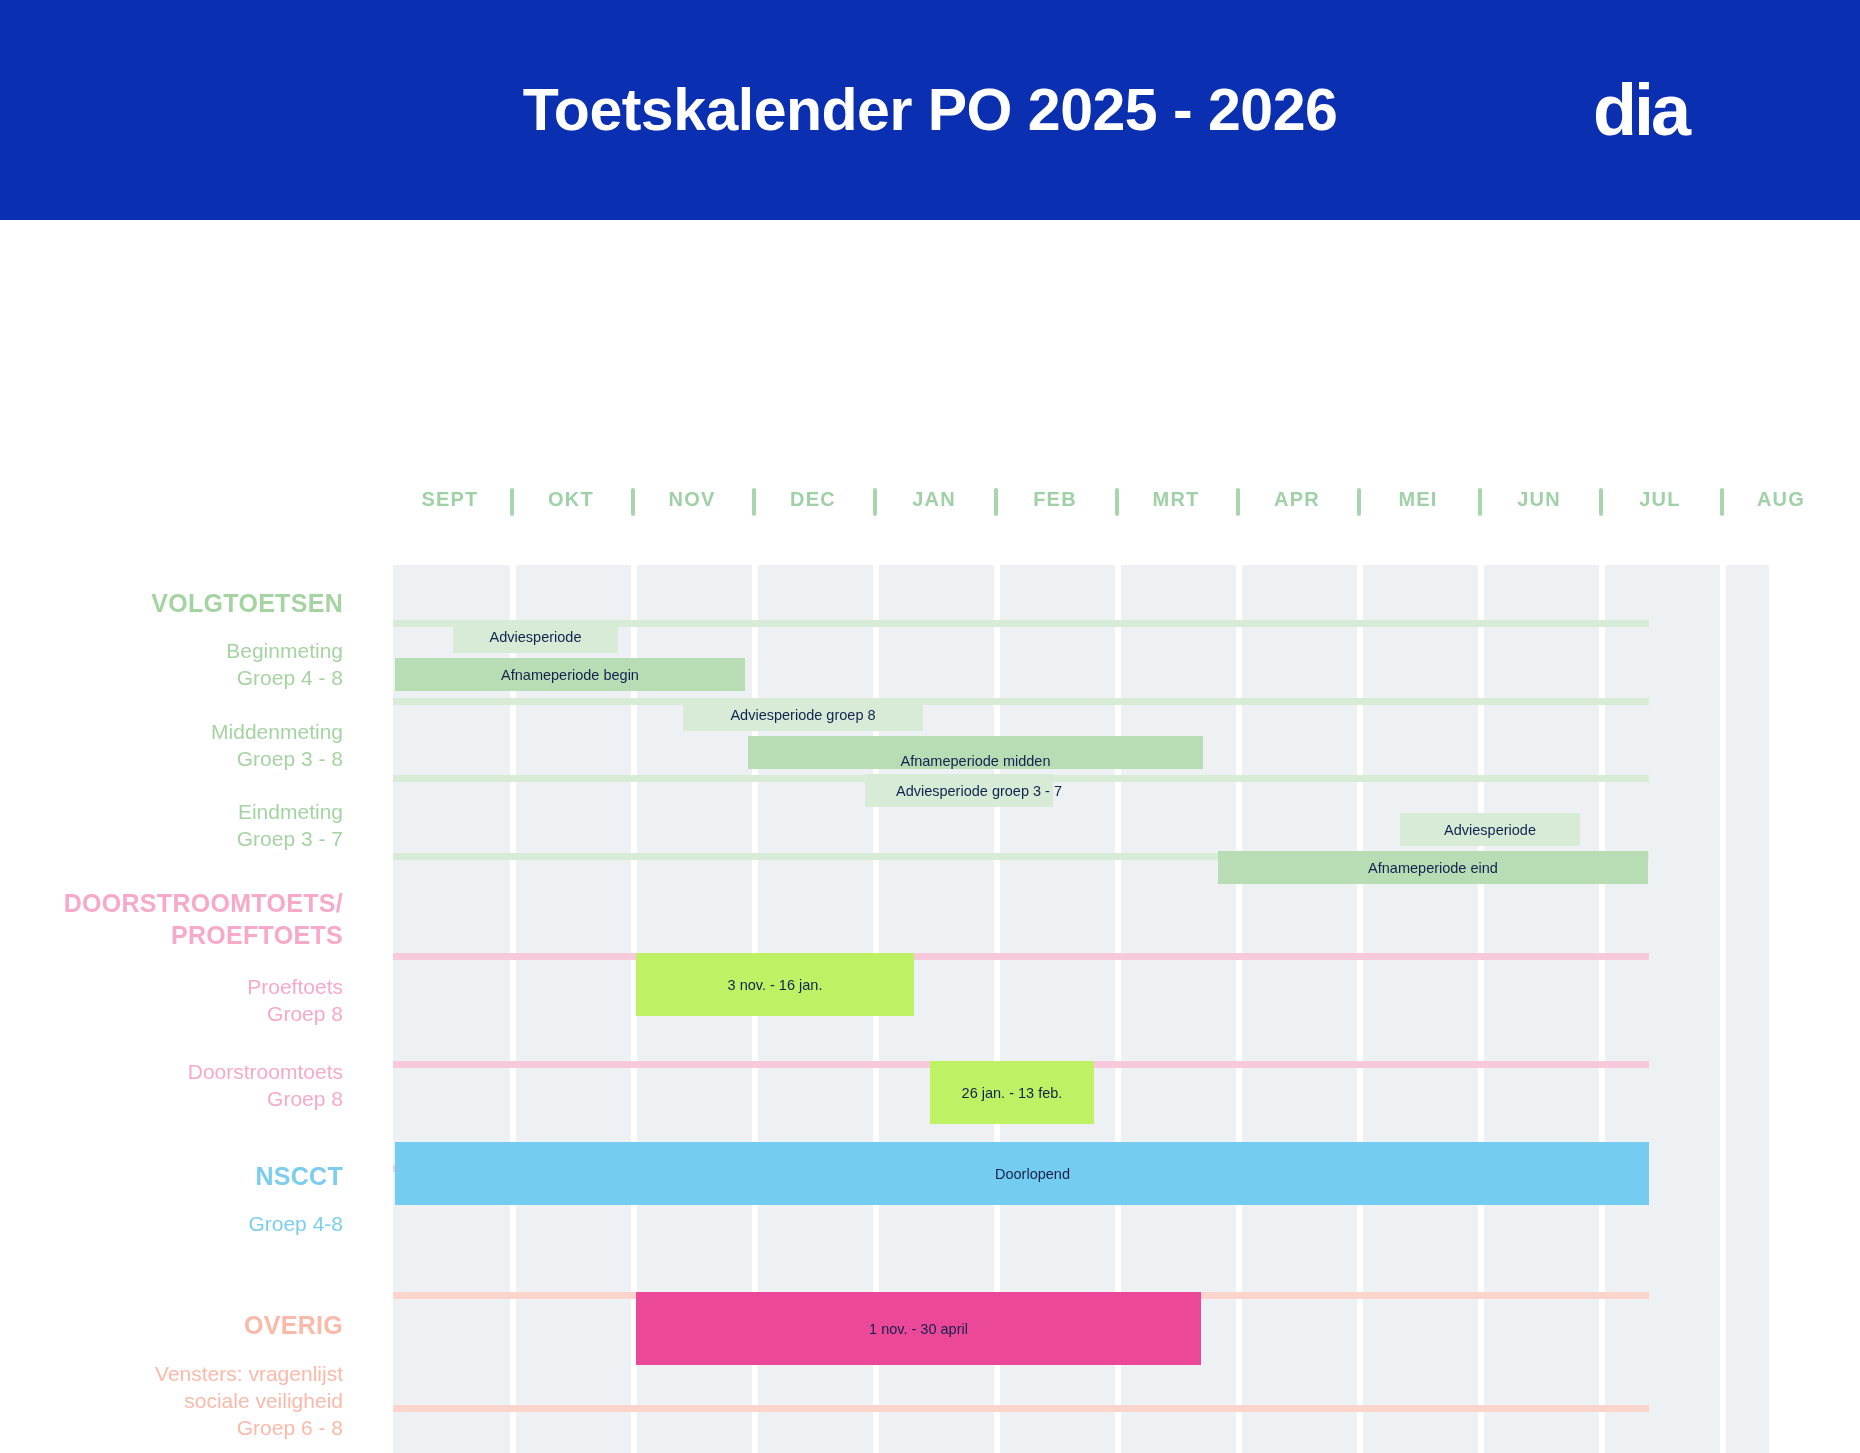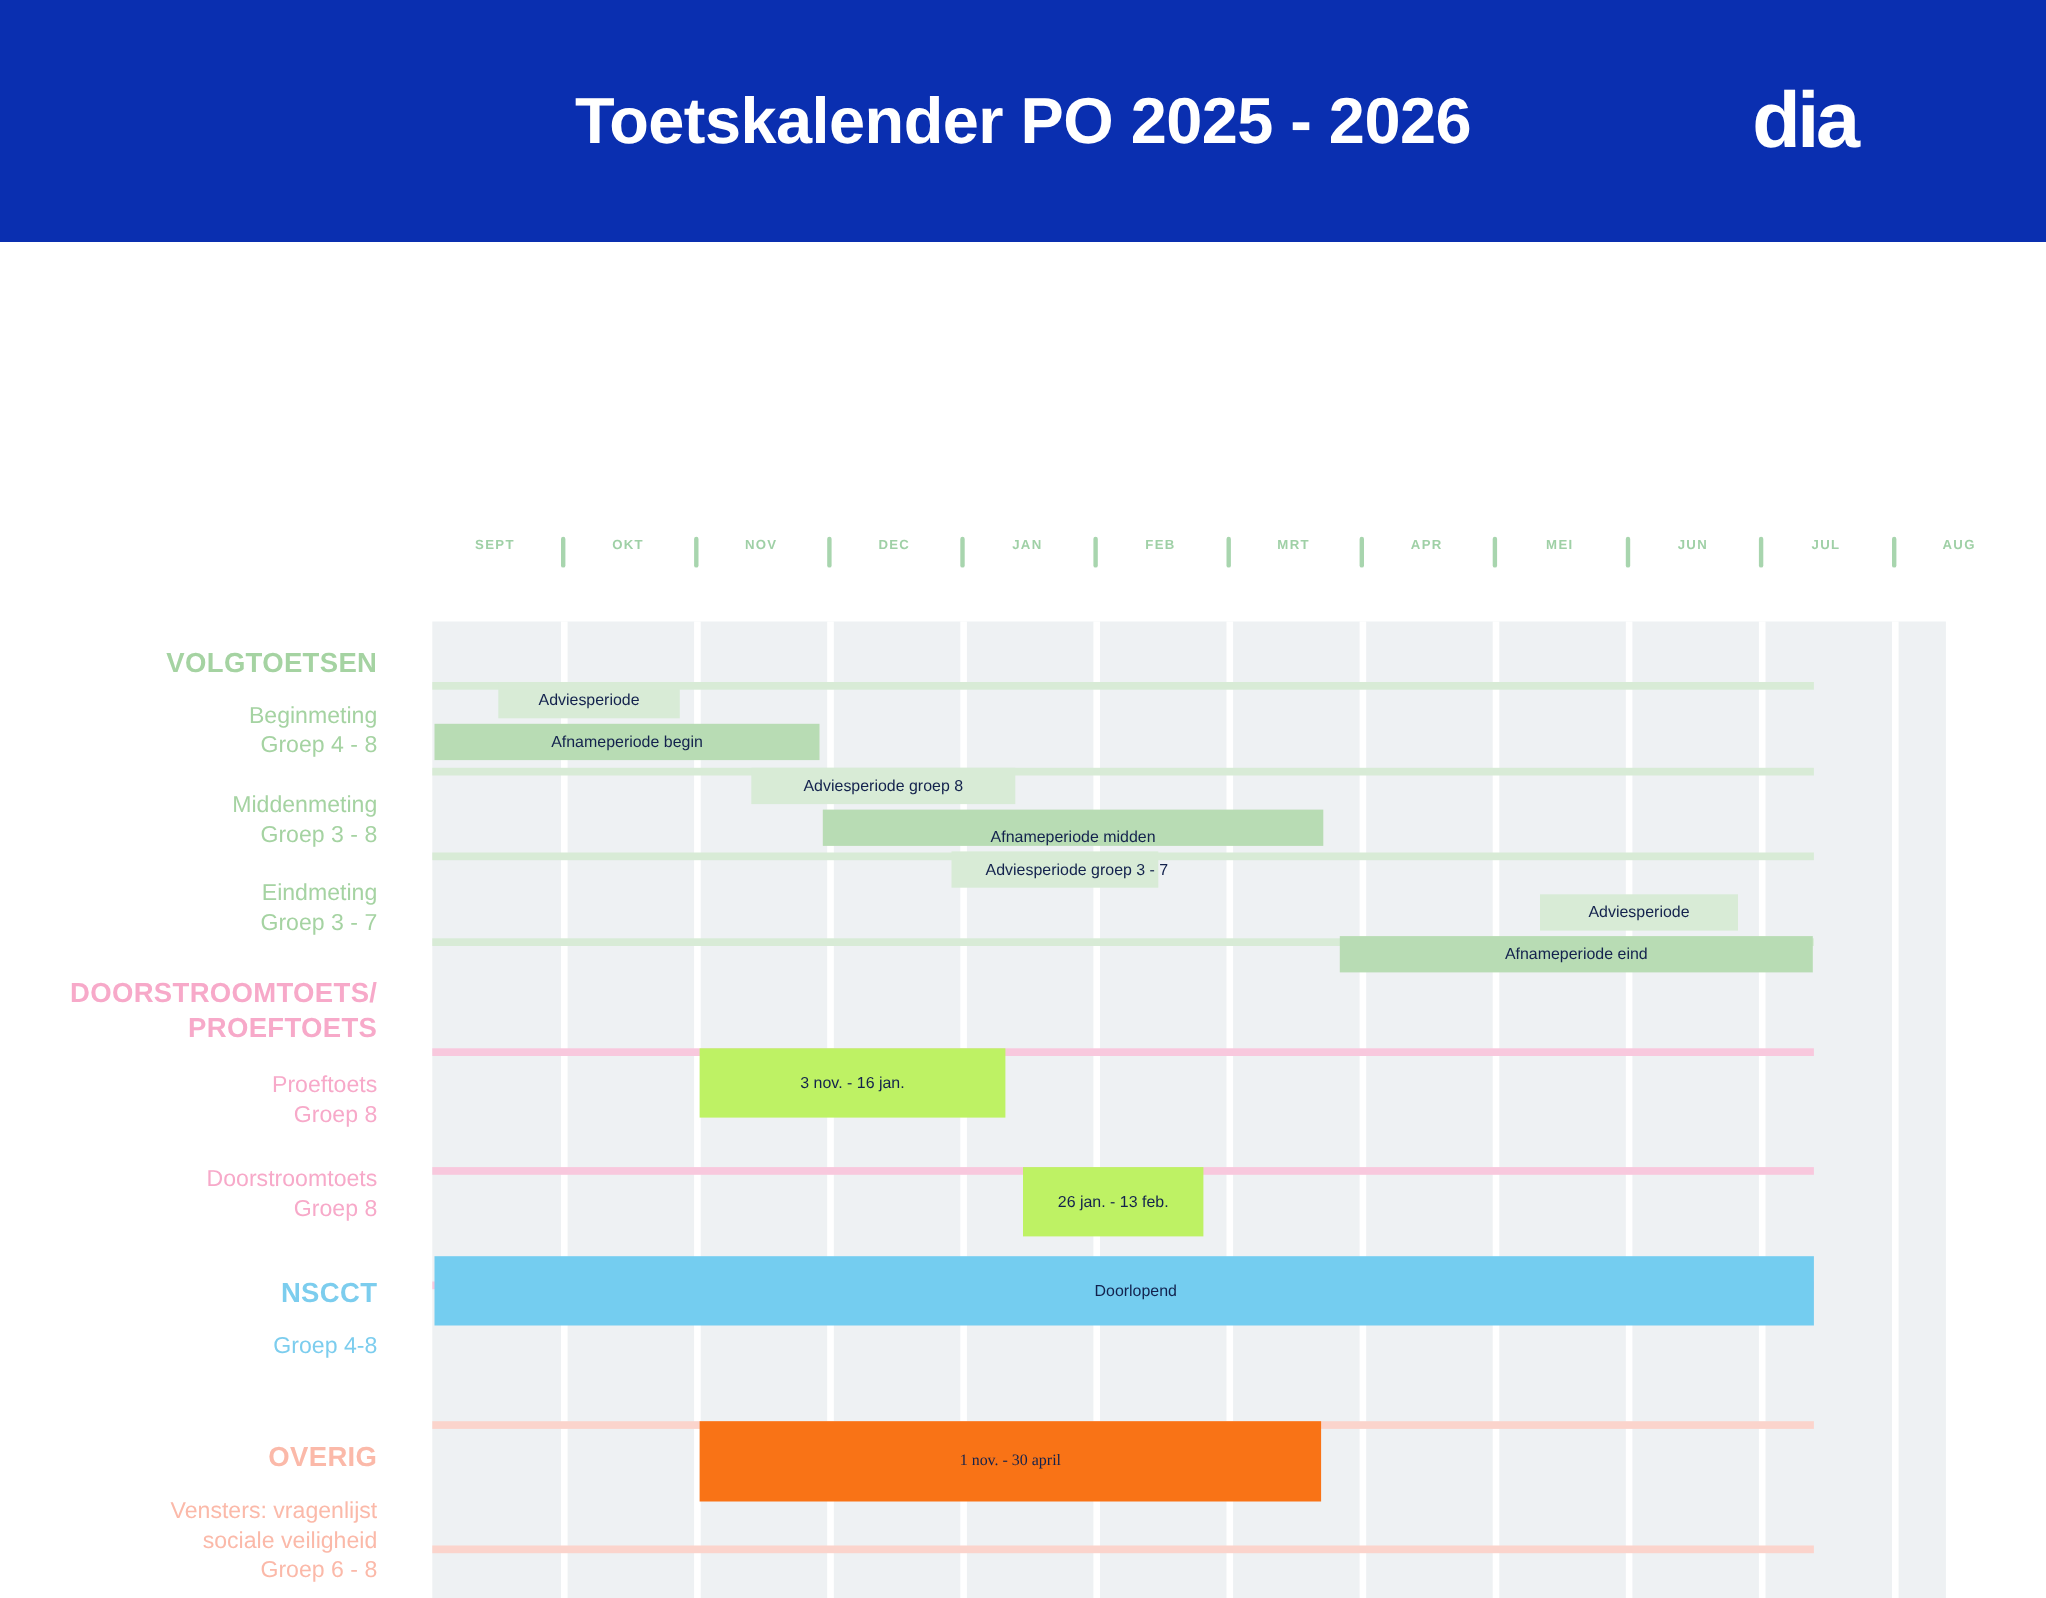--- a/index.html
+++ b/index.html
@@ -56,21 +56,21 @@
     position: absolute;
     left: 393px;
     top: 268px;
     width: 1376px;
     height: 40px;
   }
   .month {
     position: absolute;
     top: 0;
     text-align: center;
-    font-size: 12px;
+    font-size: 20px;
     font-weight: bold;
     letter-spacing: 1.2px;
     color: #9fd0a6;
   }
   .month-sep {
     position: absolute;
     top: 0;
     width: 4px;
     height: 28px;
     background: #a8d5ae;
@@ -113,21 +113,21 @@
     justify-content: center;
     font-size: 14.5px;
     color: #13224d;
     white-space: nowrap;
     box-sizing: border-box;
   }
   .bar.lightgreen { background: #d8ebd6; }
   .bar.green      { background: #b8dcb4; }
   .bar.pink       { background: #bef264; }
   .bar.blue       { background: #74cdf0; padding-left: 21px; }
-  .bar.salmon     { background: #f97316; font-family: Liberation Serif, serif; }
+  .bar.salmon     { background: #ec4899; }
 
   
   .labels {
     position: absolute;
     left: 0;
     top: 345px;
     width: 360px;
   }
   .label-block {
     position: absolute;

